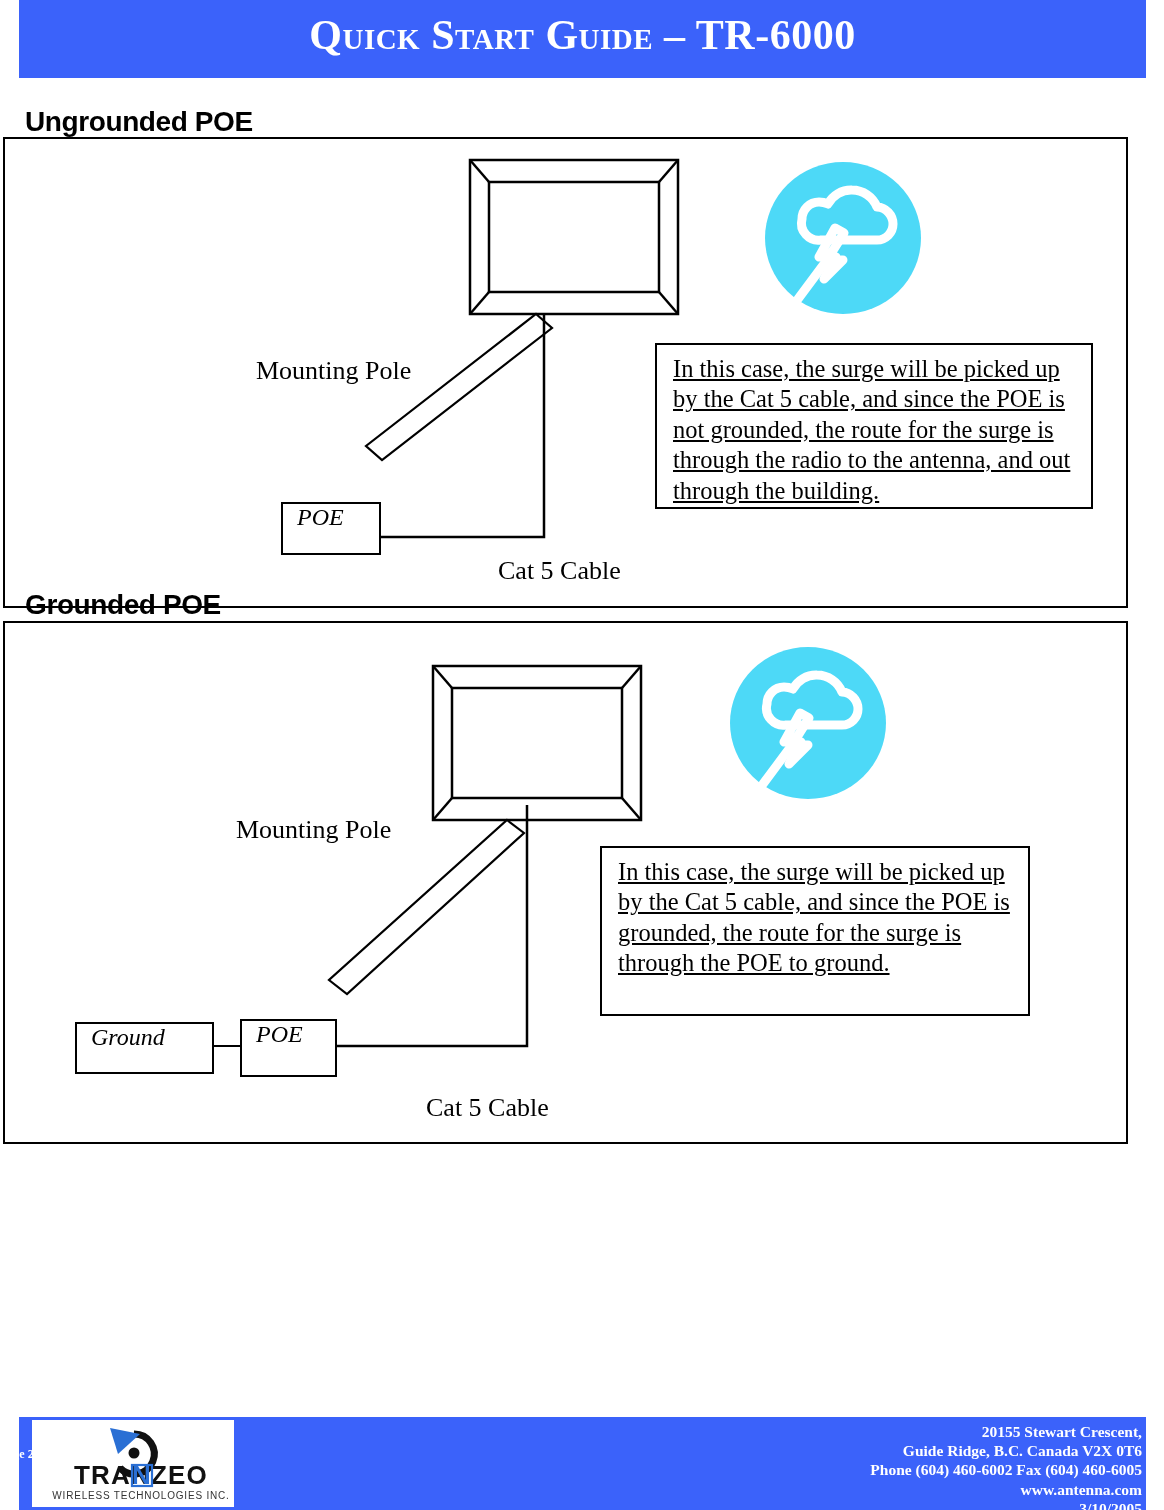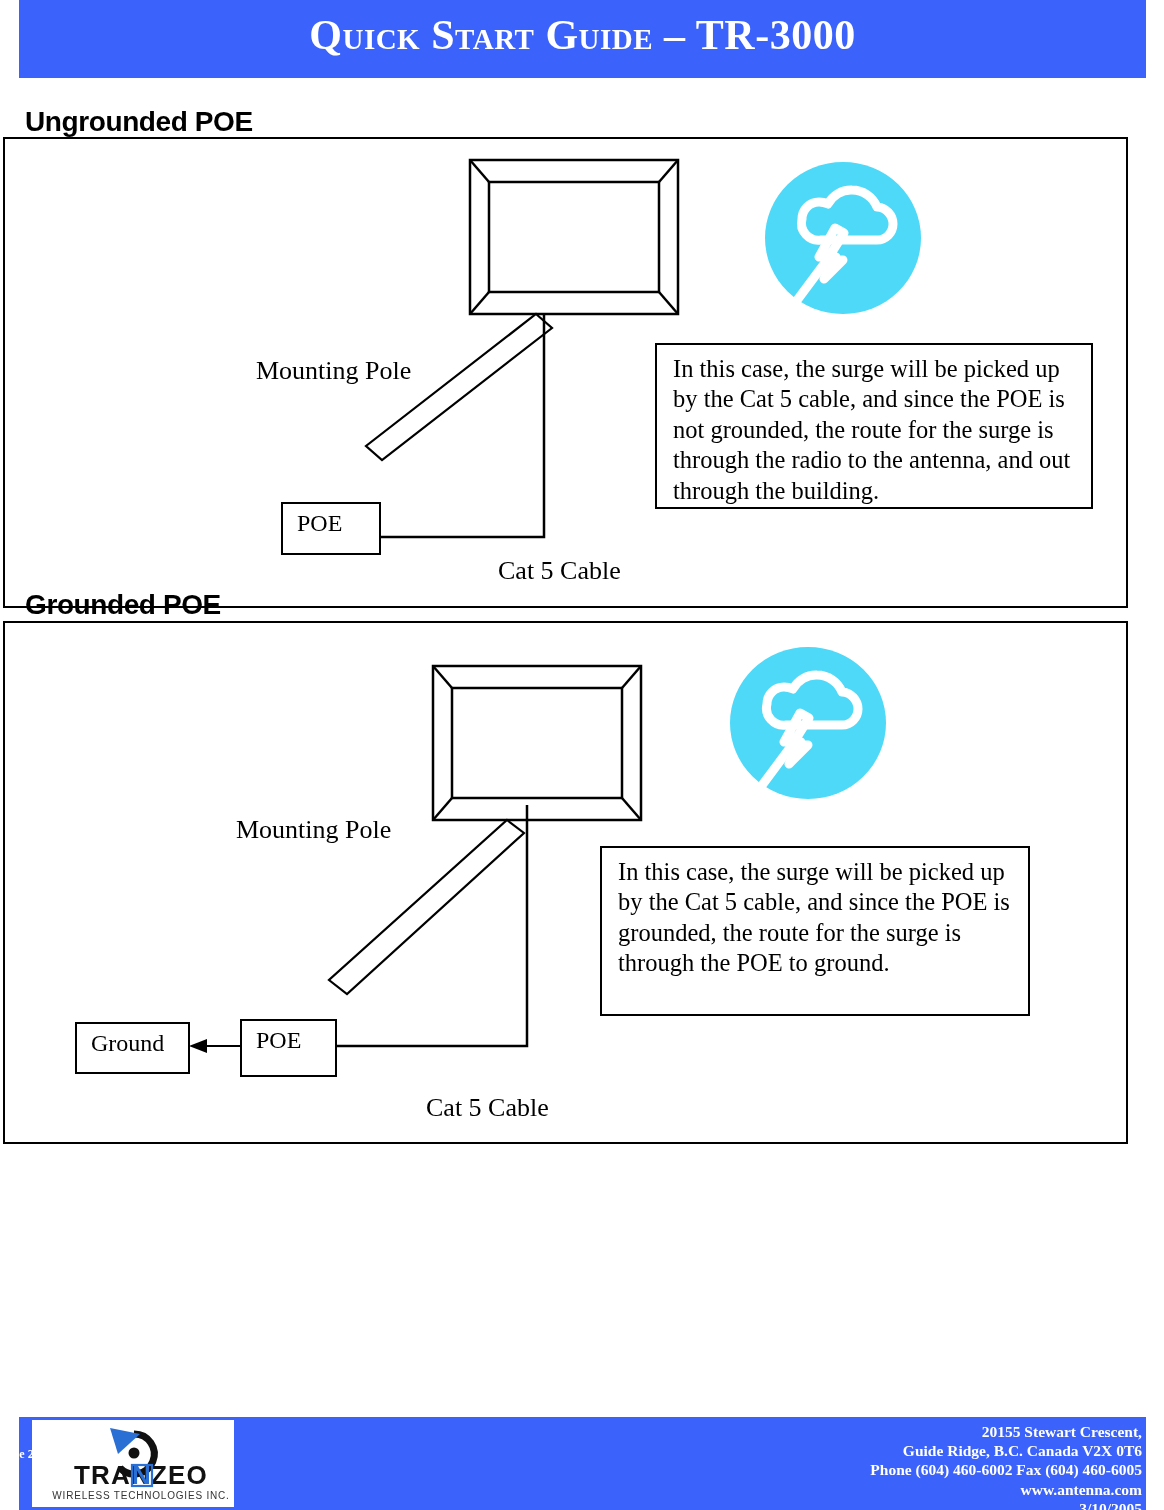--- a/index.html
+++ b/index.html
@@ -84,42 +84,43 @@
   
   .label-box {
     position: absolute;
     border: 2px solid #000000;
     background: #ffffff;
     font-size: 24px;
     line-height: 1.1;
     color: #000000;
     display: flex;
     align-items: flex-start;
-    padding-top: 6px;
     padding-left: 14px;
+    font-style: italic;
   }
 
   
   .plain-label {
     position: absolute;
     font-size: 26px;
     color: #000000;
     white-space: nowrap;
     margin-top: 12px;
   }
 
   
   .callout {
     position: absolute;
     border: 2px solid #000000;
     background: #ffffff;
     font-size: 24.5px;
     line-height: 1.24;
     color: #000000;
     padding: 9px 12px 6px 16px;
+    text-decoration: underline;
   }
 
   
   .footer-band {
     position: absolute;
     left: 19px;
     top: 1417px;
     width: 1127px;
     height: 93px;
     background: #3b62fa;
@@ -159,21 +160,21 @@
     font-weight: bold;
     white-space: nowrap;
   }
 </style>
 </head>
 <body>
 
 <div id="page">
 
   <div class="header-band">
-    <div class="header-title">Quick Start Guide – TR-3000</div>
+    <div class="header-title">Quick Start Guide – TR-6000</div>
   </div>
 
   <div class="section-heading" id="heading-ungrounded">Ungrounded POE</div>
 
   <div class="diagram-frame" id="diagram-1"></div>
 
   <div class="antenna" style="left:468px; top:158px;">
     <svg width="212" height="158" viewBox="0 0 212 158">
       <polygon points="2,2 210,2 210,156 2,156" fill="#ffffff" stroke="#000000" stroke-width="2.5"></polygon>
       <polygon points="21,24 191,24 191,134 21,134" fill="#ffffff" stroke="#000000" stroke-width="2.5"></polygon>
@@ -254,21 +255,21 @@
   <div class="cable-layer" style="left:0px; top:621px;">
     <svg width="1164" height="523" viewBox="0 0 1164 523">
       <polyline points="527,184 527,425 337,425" fill="none" stroke="#000000" stroke-width="2.5"></polyline>
       <line x1="240" y1="425" x2="203" y2="425" stroke="#000000" stroke-width="2"></line>
       <polygon points="189,425 207,418 207,432" fill="#000000"></polygon>
     </svg>
   </div>
 
   <div class="plain-label" style="left:236px; top:803px;">Mounting Pole</div>
 
-  <div class="label-box" style="left:75px; top:1022px; width:115px; height:52px;">
+  <div class="label-box" style="left:75px; top:1022px; width:139px; height:52px;">
     <span>Ground</span>
   </div>
 
   <div class="label-box" style="left:240px; top:1019px; width:97px; height:58px;">
     <span>POE</span>
   </div>
 
   <div class="plain-label" style="left:426px; top:1081px;">Cat 5 Cable</div>
 
   <div class="callout" style="left:600px; top:846px; width:430px; height:170px;">

